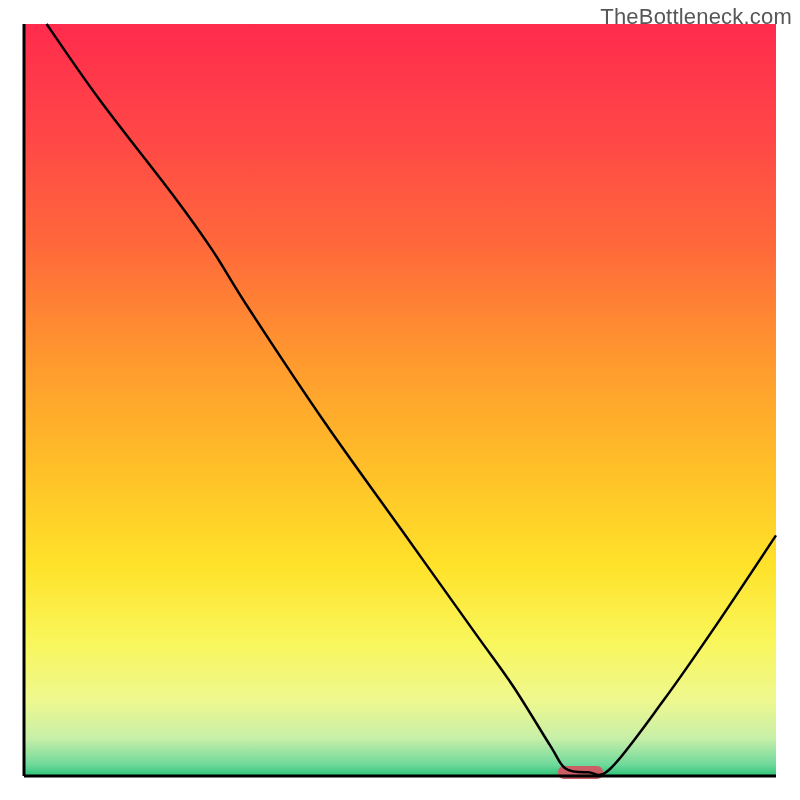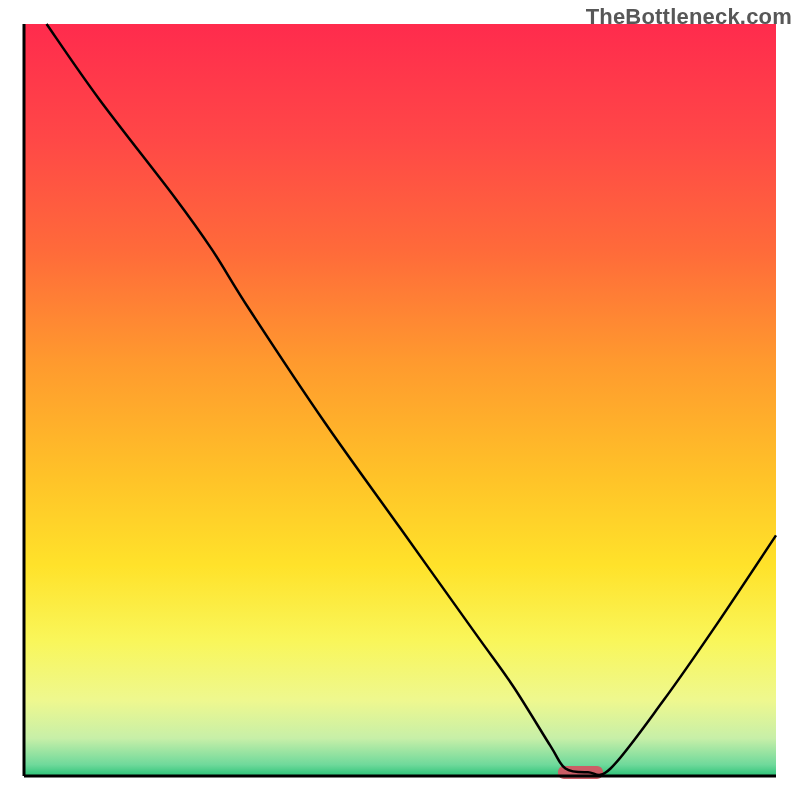--- a/index.html
+++ b/index.html
@@ -14,21 +14,21 @@
   .chart-wrapper {
     position: relative;
     width: 800px;
     height: 800px;
   }
   .watermark {
     position: absolute;
     top: 4px;
     right: 8px;
     font-size: 22px;
-    font-weight: 700;
+    font-weight: 400;
     color: #575757;
     letter-spacing: 0.2px;
     user-select: none;
   }
   svg.chart {
     display: block;
   }
 </style>
 </head>
 <body>

